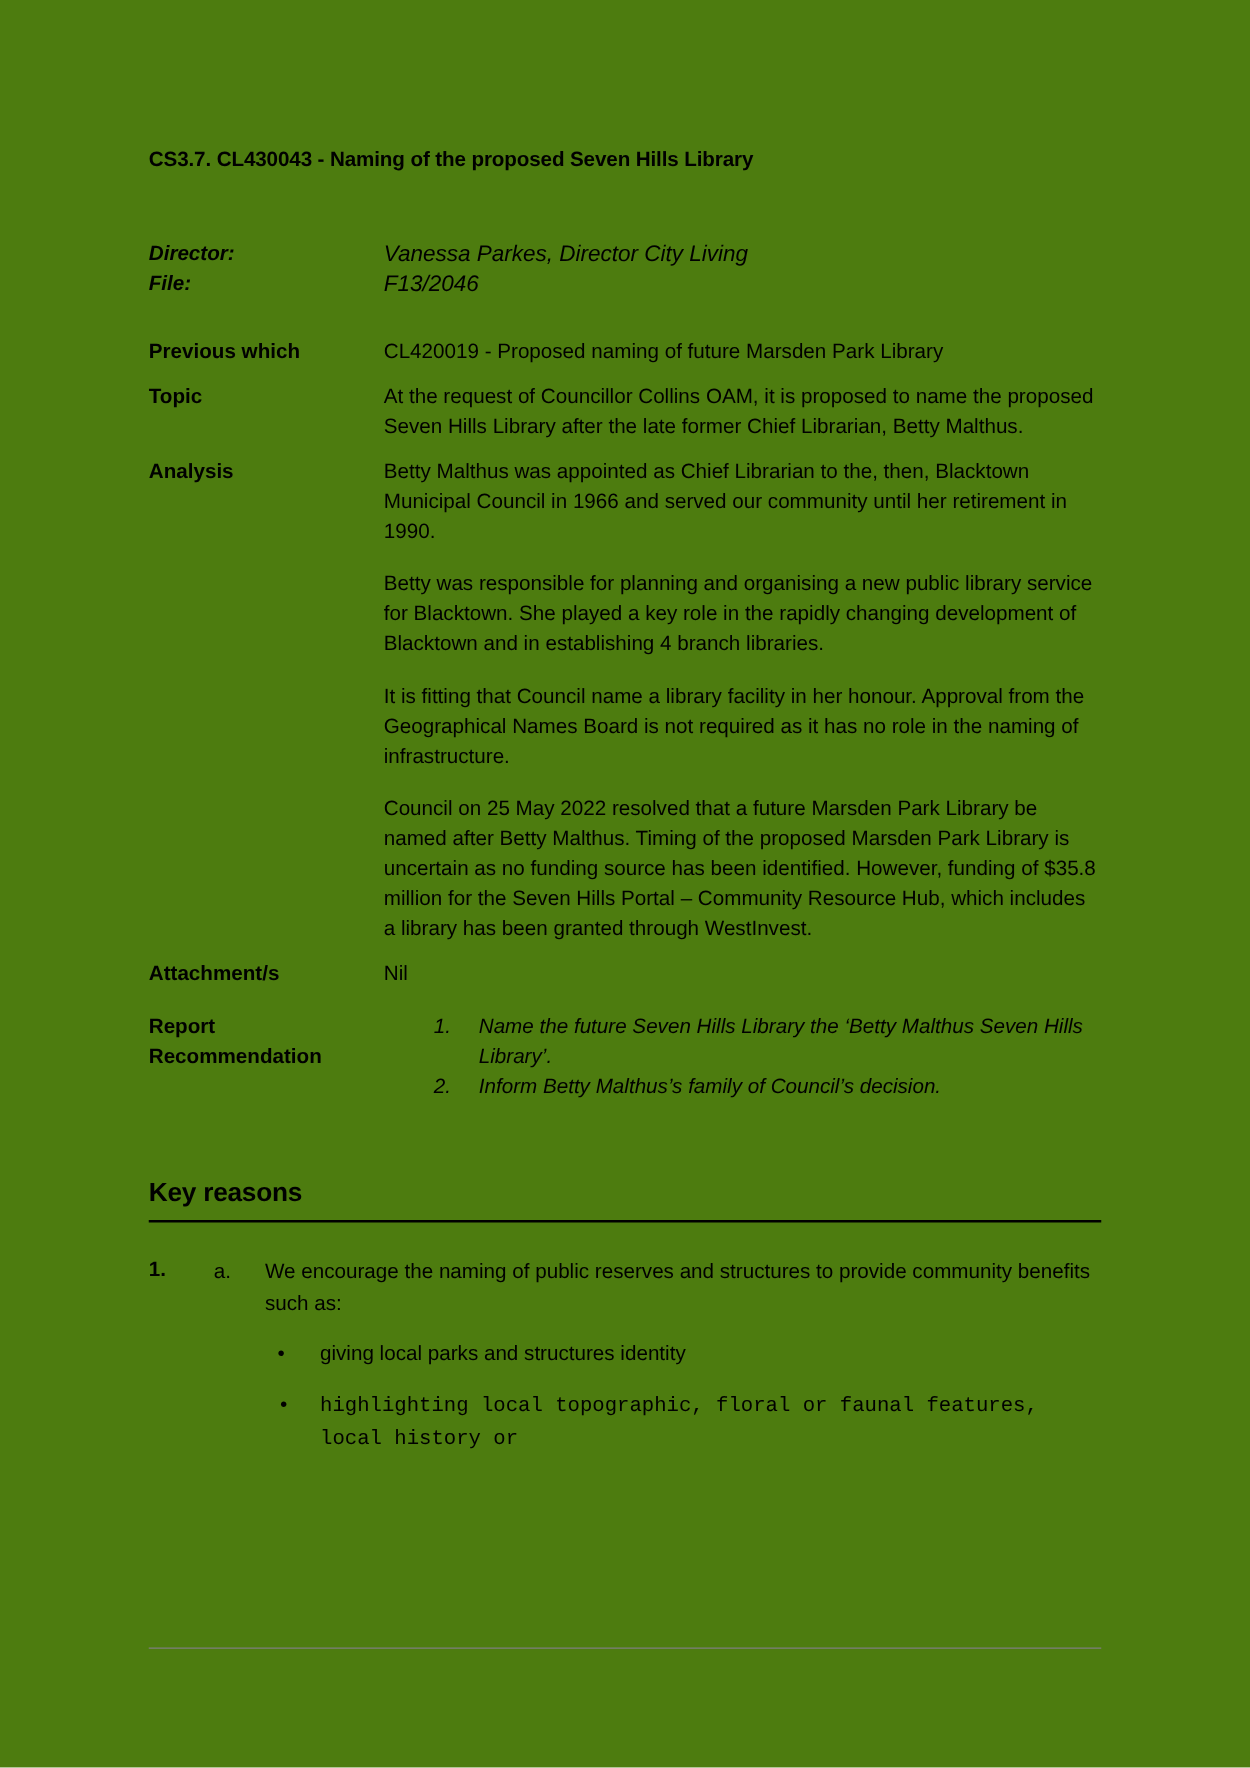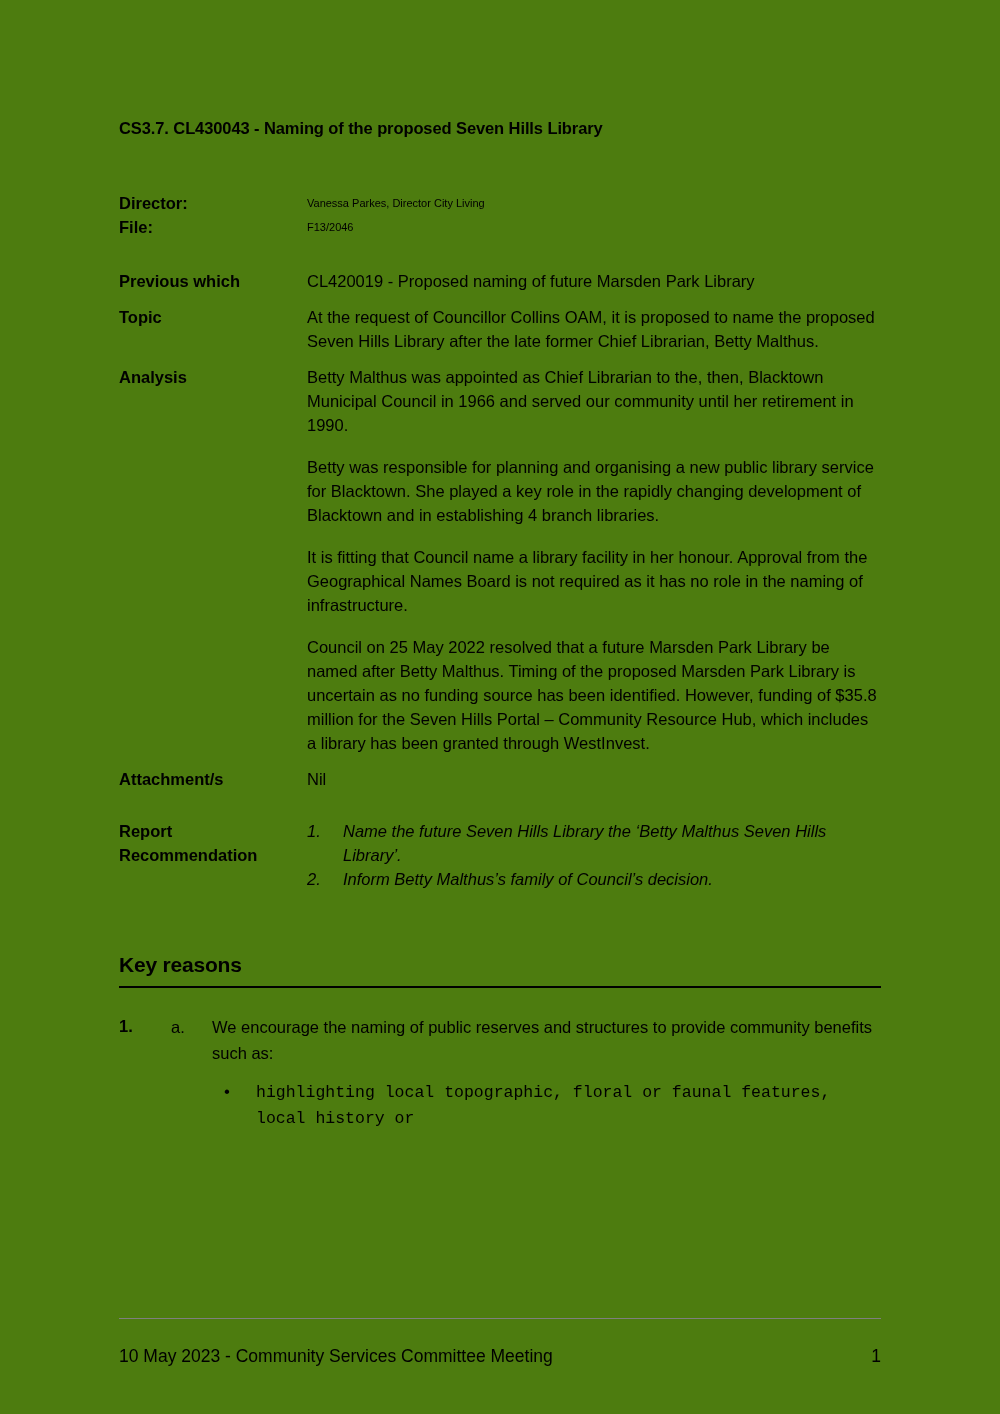--- a/index.html
+++ b/index.html
@@ -37,29 +37,30 @@
   }
 
   
   .meta-block {
     margin-top: 52px;
   }
   .meta-row {
     display: flex;
     align-items: flex-end;
     line-height: 24px;
+    font-style: italic;
   }
   .meta-label {
     width: 188px;
     flex: 0 0 188px;
     font-size: 16.5px;
     font-weight: bold;
   }
   .meta-value {
-    font-size: 11px;
+    font-size: 18px;
     font-weight: normal;
   }
 
   
   .division-note {
     margin-top: 26px;
     font-size: 16.5px;
     line-height: 24px;
   }
 
@@ -257,21 +258,21 @@
         </div>
       </div>
 
       <div class="detail-row">
         <div class="detail-label">Attachment/s</div>
         <div class="detail-value">
           <p>Nil</p>
         </div>
       </div>
 
-      <div class="detail-row" style="margin-top:28px;">
+      <div class="detail-row" style="margin-top:18px;gap:40px;">
         <div class="detail-label">
           <div>Report</div>
           <div>Recommendation</div>
         </div>
         <div class="detail-value">
           <ol class="rec-list">
             <li>Name the future Seven Hills Library the ‘Betty Malthus Seven Hills Library’.</li>
             <li>Inform Betty Malthus’s family of Council’s decision.</li>
           </ol>
         </div>
@@ -285,26 +286,23 @@
     <div class="reason-item">
       <span class="reason-num">1.</span>
     </div>
 
     <div class="sub-item">
       <span class="sub-letter">a.</span>
       <span>We encourage the naming of public reserves and structures to provide community benefits such as:</span>
     </div>
 
     <ul class="bullet-list">
+      <li>giving local parks and structures identity</li>
       <li>highlighting local topographic, floral or faunal features, local history or</li>
     </ul>
 
   </div>
 
   <div class="footer">
     <hr class="footer-rule">
-    <div class="footer-row">
-      <div class="footer-left">10 May 2023 - Community Services Committee Meeting</div>
-      <div class="footer-right">1</div>
-    </div>
   </div>
 
 </div>
 
 </body></html>

